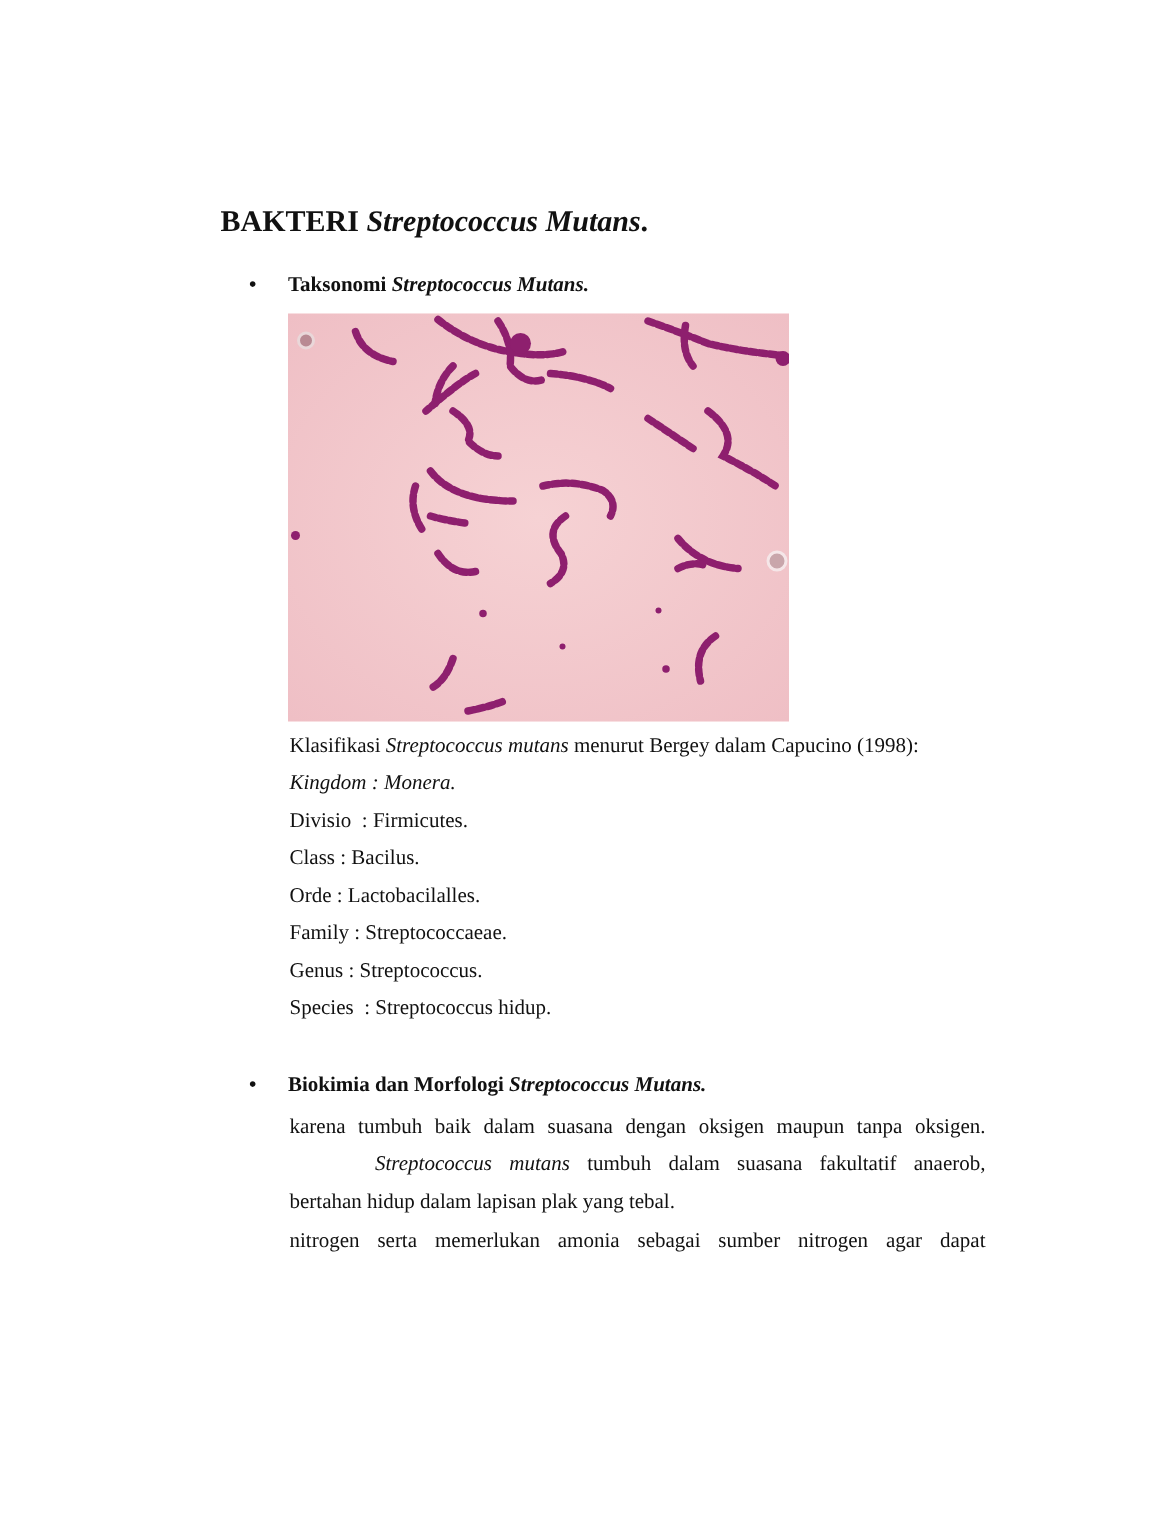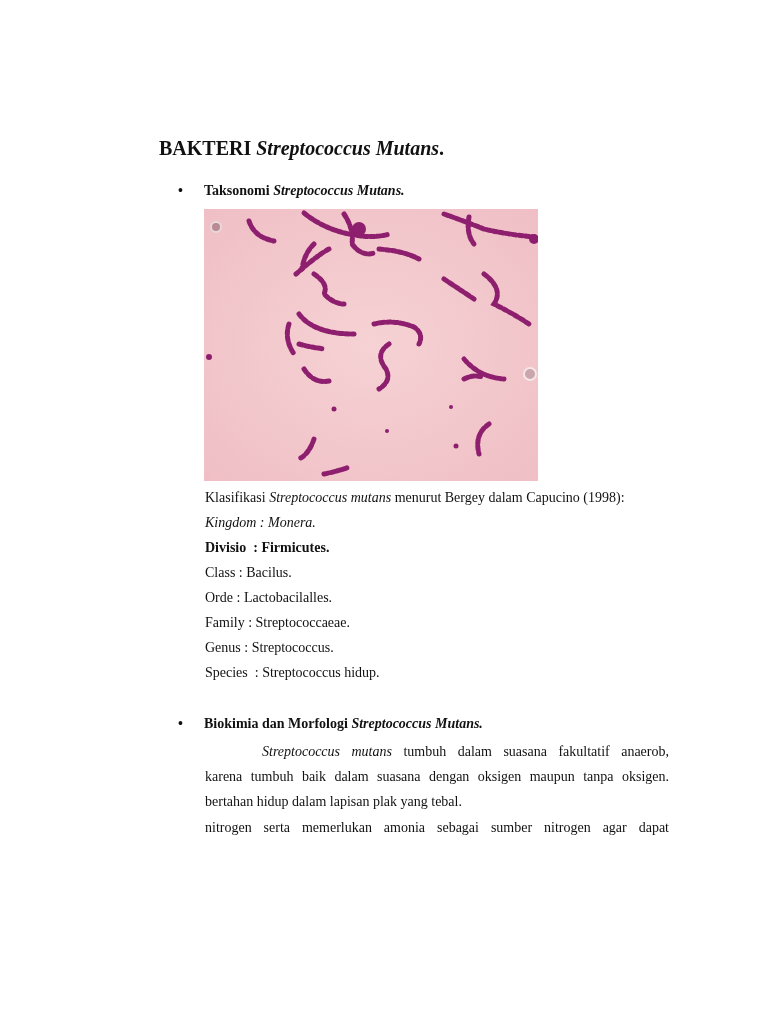--- a/index.html
+++ b/index.html
@@ -1,20 +1,20 @@
 <!DOCTYPE html>
 <html><head>
 <meta charset="utf-8">
 <style>
   html, body { margin: 0; padding: 0; }
   body {
     width: 768px; height: 1024px; background: #ffffff; position: relative; overflow: hidden;
     font-family: "Liberation Serif", serif; color: #111;
   }
-  .page { position: absolute; left: 12px; top: 0; width: 684px; height: 1024px; }
+  .page { position: absolute; left: 0; top: 0; width: 684px; height: 1024px; }
   .title {
     position: absolute; left: 147px; top: 137px; font-size: 20px; font-weight: bold; white-space: nowrap;
   }
   .title i { font-style: italic; }
   .bullet {
     position: absolute; left: 166px; font-size: 14px; font-weight: bold; white-space: nowrap;
   }
   .bullet .dot { position: absolute; left: 0; top: 0; }
   .bullet .text { position: absolute; left: 26px; top: 0; }
   .bullet i { font-style: italic; }
@@ -91,32 +91,32 @@
         <circle cx="5" cy="148" r="3"></circle>
       </g>
       <circle cx="12" cy="18" r="5" fill="#b98a93" stroke="#e9d7d9" stroke-width="2"></circle>
       <circle cx="326" cy="165" r="6" fill="#c9a6ab" stroke="#f5e6e8" stroke-width="2"></circle>
     </svg>
   </div>
 
   <div class="line" style="top:490px;font-family:Liberation Serif, serif;"><span>Klasifikasi </span><i>Streptococcus mutans</i><span> menurut Bergey dalam Capucino (1998):</span></div>
 
   <div class="line" style="top:515px; white-space:pre;font-style:italic;">Kingdom : Monera.</div>
-  <div class="line" style="top:540px; white-space:pre;font-weight:bold;">Divisio  : Firmicutes.</div>
+  <div class="line" style="top:540px; white-space:pre;">Divisio  : Firmicutes.</div>
   <div class="line" style="top:565px; white-space:pre;">Class : Bacilus.</div>
   <div class="line" style="top:590px; white-space:pre;">Orde : Lactobacilalles.</div>
   <div class="line" style="top:615px; white-space:pre;text-align:right;">Family : Streptococcaeae.</div>
   <div class="line" style="top:640px; white-space:pre;">Genus : Streptococcus.</div>
   <div class="line" style="top:665px; white-space:pre;">Species  : Streptococcus hidup.</div>
 
   <div class="bullet" style="top:716px;">
     <span class="dot">•</span>
     <span class="text"><span>Biokimia dan Morfologi </span><i>Streptococcus Mutans.</i></span>
   </div>
 
   <div class="para">
+    <span class="pl">karena tumbuh baik dalam suasana dengan oksigen maupun tanpa oksigen.</span>
     <span class="pl indent"><i>Streptococcus mutans</i><span> tumbuh dalam suasana fakultatif anaerob,</span></span>
-    <span class="pl">karena tumbuh baik dalam suasana dengan oksigen maupun tanpa oksigen.</span>
     <span class="pl last">bertahan hidup dalam lapisan plak yang tebal.</span>
     <span class="pl">nitrogen serta memerlukan amonia sebagai sumber nitrogen agar dapat</span>
   </div>
 
 </div>
 
 </body></html>

